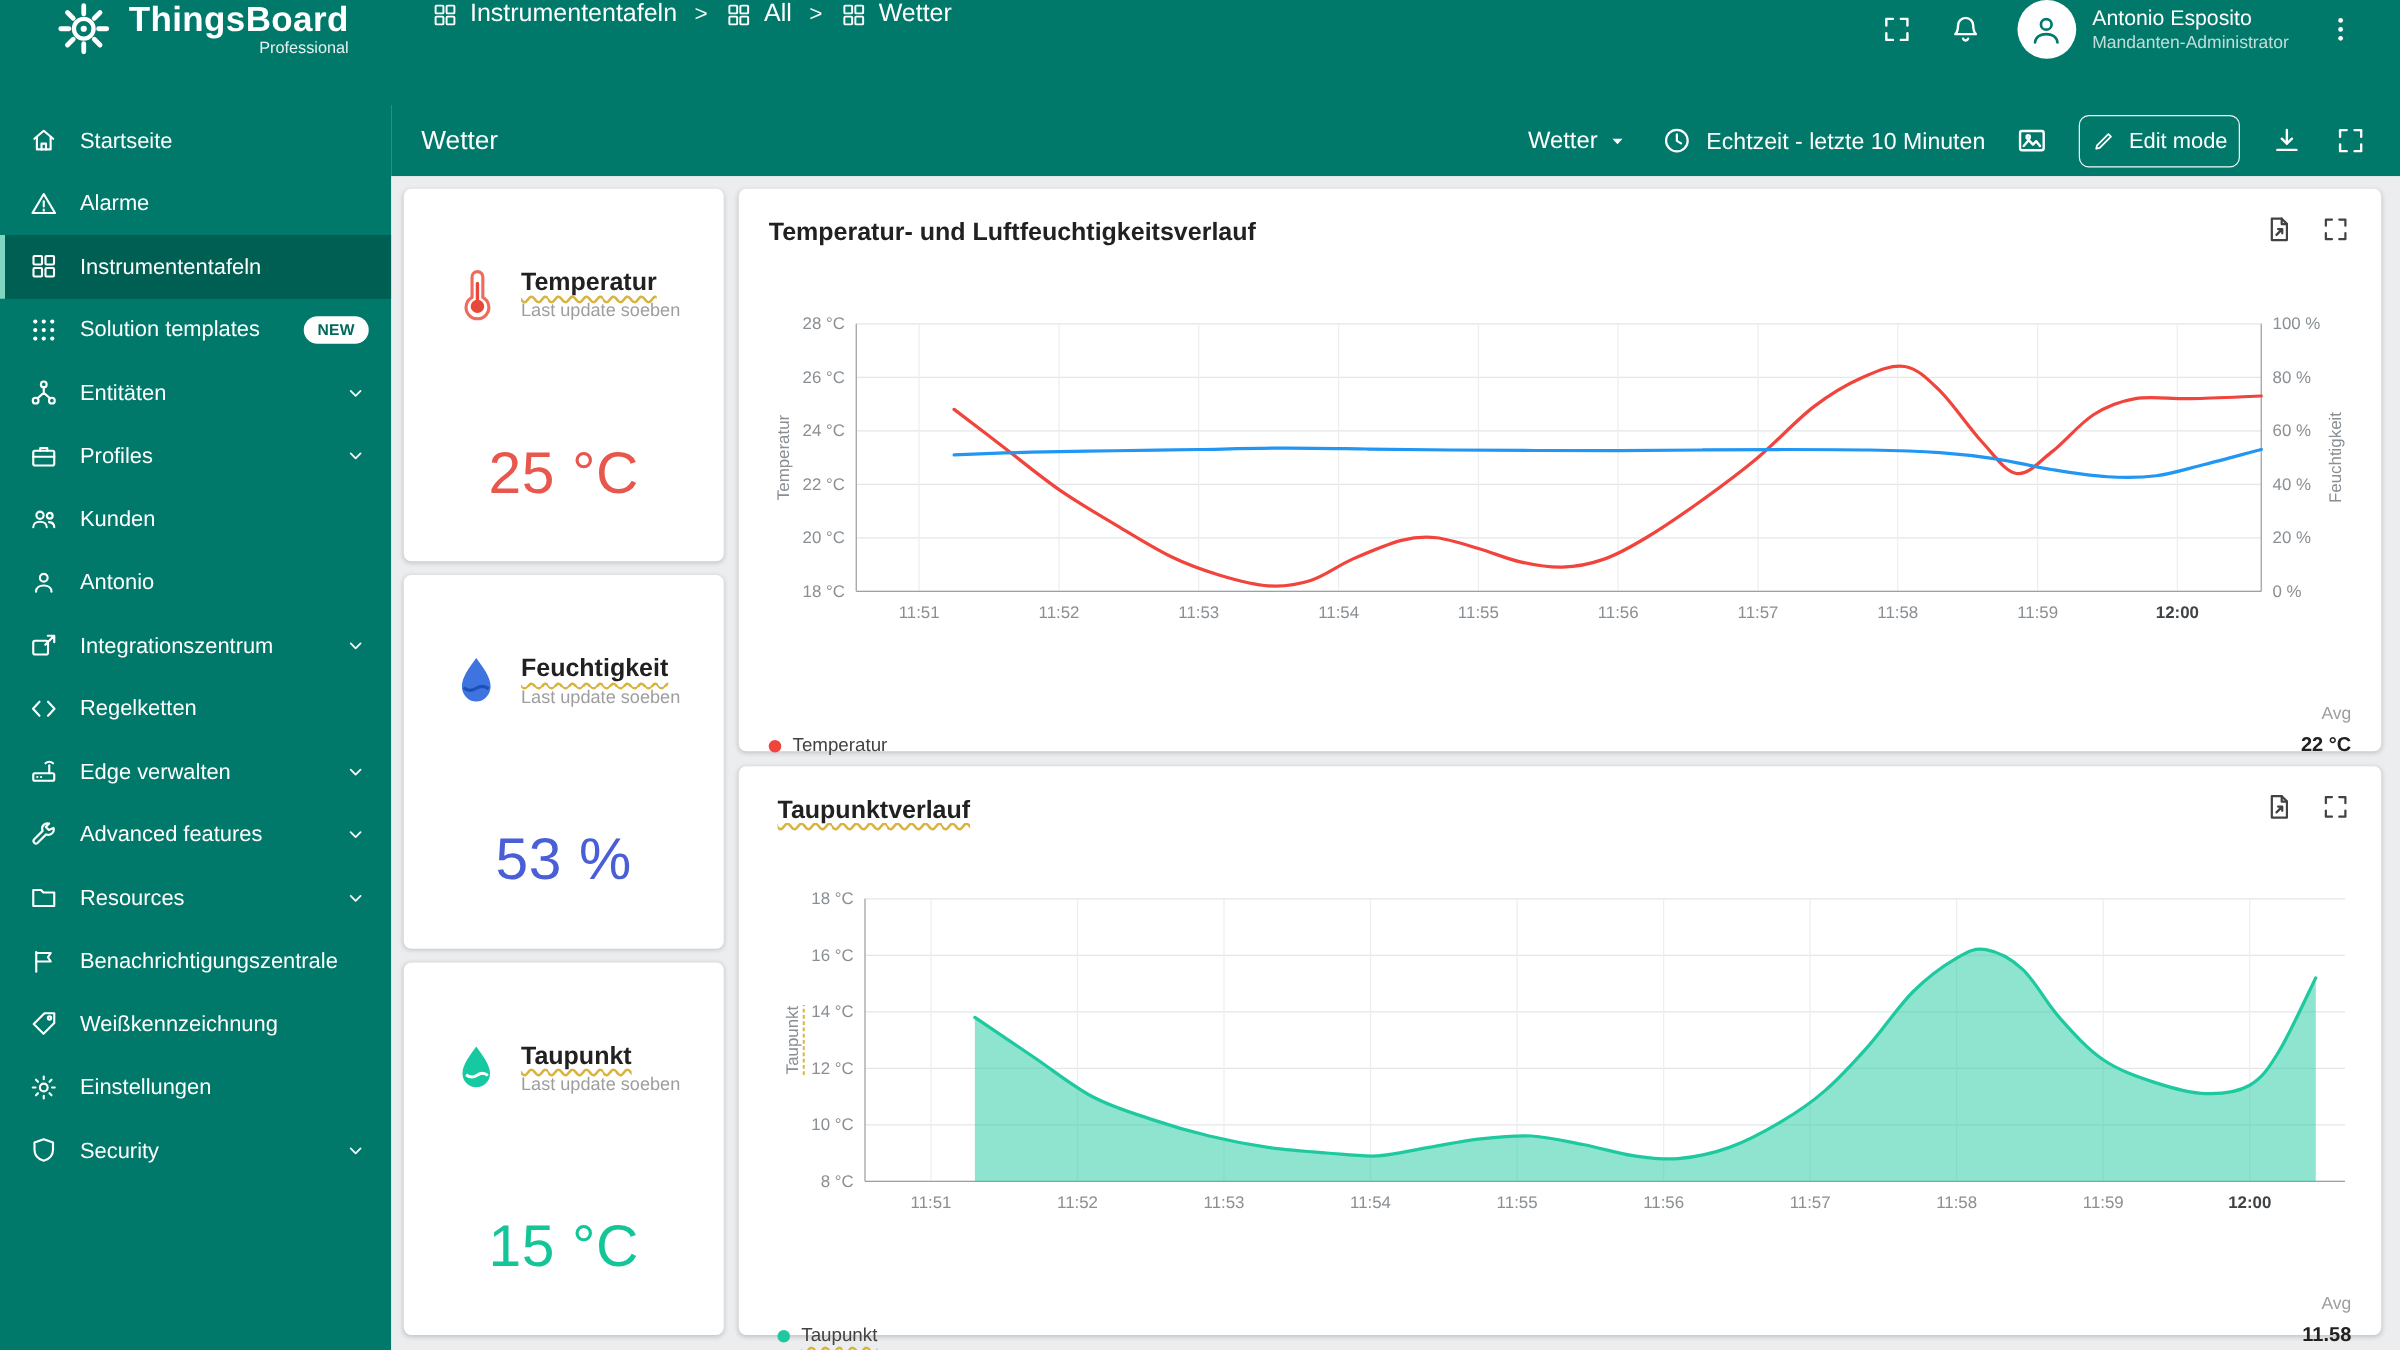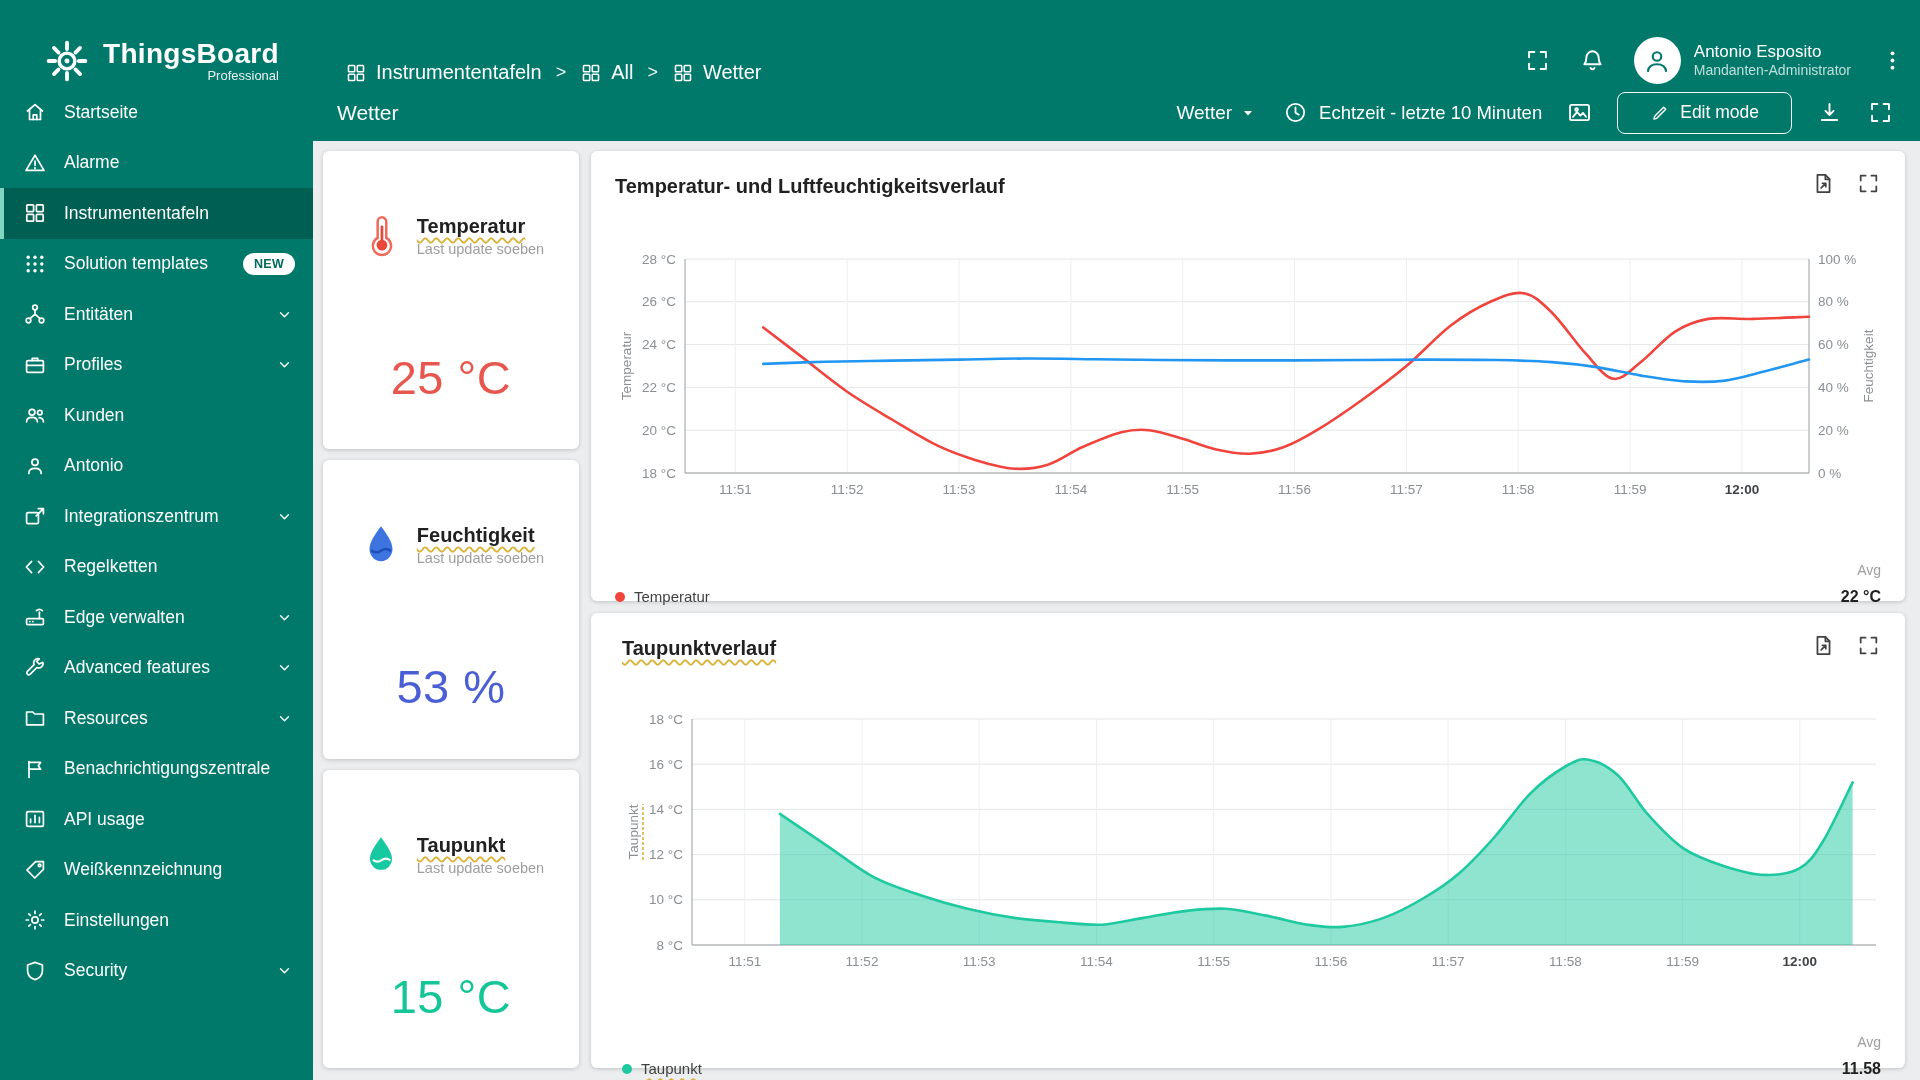--- a/index.html
+++ b/index.html
@@ -13,21 +13,21 @@
     width:1920px;height:1080px;overflow:hidden;
     font-family:"Liberation Sans","DejaVu Sans",sans-serif;
     background:var(--content-bg);
     -webkit-font-smoothing:antialiased;
   }
   .app{width:1920px;height:1080px;display:flex;flex-direction:column;}
 
   
   .topbar{
     height:84px;flex:none;background:var(--teal);color:#fff;
-    display:flex;align-items:flex-end;padding-right:14px;
+    display:flex;align-items:flex-start;padding-right:34px;
   }
   .logo{width:313px;flex:none;display:flex;align-items:center;gap:13px;padding-left:44px;cursor:pointer;}
   .logo-icon svg{width:46px;height:46px;display:block;}
   .logo-text{display:flex;flex-direction:column;line-height:1.05;}
   .logo-name{font-size:28px;font-weight:600;letter-spacing:.3px;}
   .logo-edition{font-size:13px;opacity:.9;align-self:flex-end;margin-top:1px;}
 
   .breadcrumb{display:flex;align-items:center;margin-left:32px;font-size:20px;font-weight:500;}
   .crumb{display:flex;align-items:center;gap:9px;cursor:pointer;white-space:nowrap;}
   .crumb svg{width:22px;height:22px;}
@@ -62,21 +62,21 @@
   .main{flex:1;display:flex;flex-direction:column;min-width:0;}
   .toolbar{height:57px;flex:none;background:var(--teal);color:#fff;display:flex;align-items:center;
     padding:0 26px 0 24px;}
   .page-title{font-size:21px;font-weight:500;}
   .toolbar-right{margin-left:auto;display:flex;align-items:center;gap:24px;}
   .state-select{display:flex;align-items:center;gap:5px;font-size:19px;font-weight:500;cursor:pointer;}
   .state-select svg{width:22px;height:22px;}
   .timewindow{display:flex;align-items:center;gap:11px;font-size:18.5px;cursor:pointer;}
   .timewindow svg{width:25px;height:25px;}
   .edit-btn{display:flex;align-items:center;gap:10px;background:transparent;color:#fff;
-    border:1.5px solid rgba(255,255,255,.95);border-radius:8px;height:42px;padding:0 32px;
+    border:1.5px solid rgba(255,255,255,.95);border-radius:8px;height:42px;padding:0 9px;
     font-size:17.5px;font-weight:500;font-family:inherit;cursor:pointer;}
   .edit-btn svg{width:20px;height:20px;}
 
   .content{flex:1;display:flex;gap:12px;padding:10px 15px 12px 10px;min-height:0;background:var(--content-bg);}
   .col-left{width:256px;flex:none;display:flex;flex-direction:column;gap:11px;}
   .col-right{flex:1;display:flex;flex-direction:column;gap:12px;min-width:0;}
   .card{background:#fff;border-radius:6px;box-shadow:0 1px 4px rgba(0,0,0,.18);gap:41px;}
 
   
   .vcard{flex:1;display:flex;flex-direction:column;align-items:center;padding-top:62px;}
@@ -430,31 +430,20 @@
         <div class="nav-item">
           <span style="display:inline-flex">
             <svg viewBox="0 0 24 24" aria-hidden="true">
               <g fill="none" stroke="currentColor" stroke-width="1.7" stroke-linecap="round" stroke-linejoin="round">
                 <path d="M6 20.4V4.6"></path>
                 <path d="M6 5.4h11.6l-2.3 3.4 2.3 3.4H6"></path>
               </g>
             </svg>
           </span>
           <span class="nav-label">Benachrichtigungszentrale</span>
-        </div>
-        <div class="nav-item">
-          <span style="display:inline-flex">
-            <svg viewBox="0 0 24 24" aria-hidden="true">
-              <g fill="none" stroke="currentColor" stroke-width="1.7" stroke-linecap="round" stroke-linejoin="round">
-                <rect x="3.6" y="4.6" width="16.8" height="14.8" rx="1.4"></rect>
-                <path d="M7.6 15.6v-3.4M12 15.6V8.4M16.4 15.6v-5.2"></path>
-              </g>
-            </svg>
-          </span>
-          <span class="nav-label">API usage</span>
         </div>
         <div class="nav-item">
           <span style="display:inline-flex">
             <svg viewBox="0 0 24 24" aria-hidden="true">
               <g fill="none" stroke="currentColor" stroke-width="1.7" stroke-linecap="round" stroke-linejoin="round">
                 <path d="M12.6 3.6h7.8v7.8l-8.6 8.6-7.8-7.8Z"></path>
                 <circle cx="16.6" cy="7.4" r="1.3"></circle>
               </g>
             </svg>
           </span>

